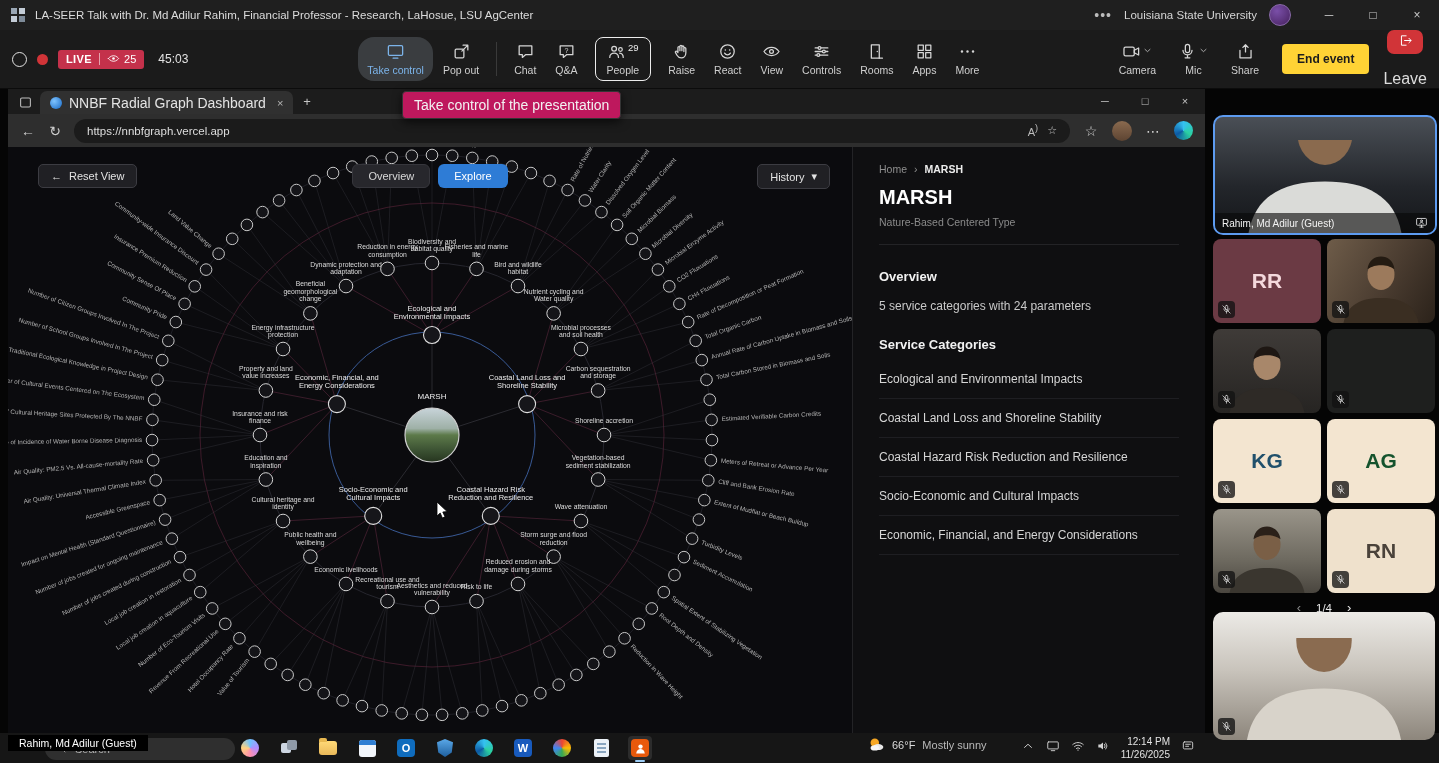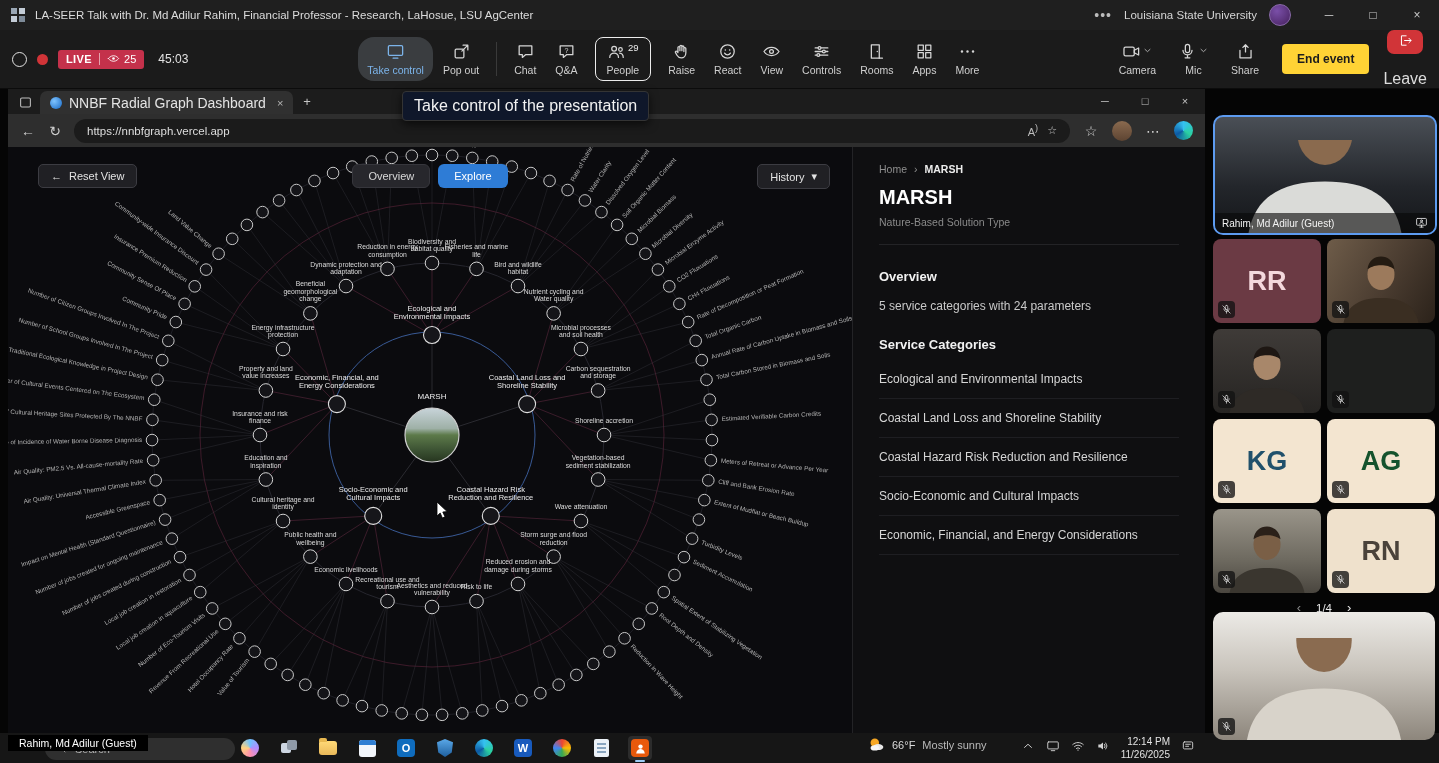--- a/index.html
+++ b/index.html
@@ -43,21 +43,21 @@
   .bsup{font-size:9.5px;color:#ececec;transform:translateY(-8px);display:inline-block;margin-left:2px;}
   .tdiv{width:1px;height:34px;background:#3a3a3a;margin:0 7px;}
   .tb-right2{display:flex;align-items:center;gap:4px;}
   .iconrow{display:flex;align-items:flex-start;gap:1px;height:19px;}
   .chev svg{width:11px;height:11px;}
   .endbtn{background:#ffd335;color:#1d1d1d;font-weight:bold;font-size:12px;padding:8px 15px;
           border-radius:4px;border:none;margin:0 10px;font-family:inherit;}
   .leavewrap{display:flex;flex-direction:column;align-items:center;gap:16px;}
   .leavebtn{width:36px;height:24px;border-radius:7px;display:flex;align-items:center;justify-content:center;color:#fff;}
   .leavebtn svg{width:15px;height:15px;}
-  .tooltip{position:absolute;left:402px;top:91px;background:#0f172a;color:#f2f2f2;font-size:16px;
+  .tooltip{position:absolute;left:402px;top:91px;background:#be185d;color:#f2f2f2;font-size:14px;
            padding:5px 11px;border-radius:4px;box-shadow:0 3px 10px rgba(0,0,0,.65);z-index:60;border:1px solid #343434;}
 
   
   .browser{position:absolute;left:8px;top:88px;width:1197px;height:645px;background:#1e1e1e;z-index:10;}
   .tabstrip{height:26px;background:#1c1c1c;display:flex;align-items:flex-end;padding-left:8px;}
   .tabact{width:18px;height:18px;margin:0 6px 3px 0;display:flex;align-items:center;justify-content:center;color:#bdbdbd;}
   .tabact svg{width:13px;height:13px;}
   .tab{display:flex;align-items:center;gap:7px;background:#303030;height:23px;padding:0 10px;border-radius:7px 7px 0 0;}
   .favicon{width:12px;height:12px;border-radius:50%;background:radial-gradient(circle at 35% 35%,#7ec3ff,#1668c5);}
   .tabtitle{font-size:14px;color:#e3e3e3;white-space:nowrap;}
@@ -102,21 +102,21 @@
   .maintile{position:absolute;left:1px;top:27px;width:220px;height:116px;border-radius:10px;
             border:2px solid #5d9bf0;overflow:hidden;background:linear-gradient(180deg,#4a4f56 0%,#23262b 60%,#141619 100%);}
   .person{position:absolute;left:0;bottom:0;width:100%;height:80%;}
   .name-strip{position:absolute;left:0;right:0;bottom:0;height:20px;background:rgba(8,8,8,.62);
               display:flex;align-items:center;justify-content:space-between;padding:0 7px;}
   .name-strip span{font-size:10px;color:#f2f2f2;white-space:nowrap;}
   .name-strip .pic{color:#e4e4e4;}
   .name-strip .pic svg{width:13px;height:13px;}
   .grid{position:absolute;top:151px;left:1px;width:222px;display:flex;flex-wrap:wrap;gap:6px;}
   .tile{width:108px;height:84px;border-radius:8px;overflow:hidden;position:relative;background:#1d1d1f;}
-  .initials{display:flex;align-items:center;justify-content:center;height:100%;font-size:27px;font-weight:bold;}
+  .initials{display:flex;align-items:center;justify-content:center;height:100%;font-size:21px;font-weight:bold;}
   .mute{position:absolute;left:5px;bottom:5px;width:17px;height:17px;border-radius:4px;background:rgba(18,18,18,.78);
         display:flex;align-items:center;justify-content:center;color:#e2e2e2;}
   .mute svg{width:11px;height:11px;}
   .pager{position:absolute;top:512px;left:0;width:224px;display:flex;justify-content:center;gap:15px;
          font-size:11.5px;color:#e8e8e8;align-items:center;}
   .pgchev-l{color:#8a8a8a;font-size:13px;}
   .pgchev-r{color:#eaeaea;font-size:13px;}
   .bigtile{position:absolute;left:1px;top:524px;width:222px;height:128px;border-radius:10px;overflow:hidden;
            background:linear-gradient(180deg,#eceae6 0%,#c9c4bc 45%,#8d867c 100%);}
 
@@ -743,21 +743,21 @@
           <span>▾</span>
         </div>
       </div>
       <div class="panel">
         <div class="crumb">
           <span>Home</span>
           <span>›</span>
           <span class="cur">MARSH</span>
         </div>
         <div class="ptitle">MARSH</div>
-        <div class="psub">Nature-Based Solution Type</div>
+        <div class="psub">Nature-Based Centered Type</div>
         <div class="phead">Overview</div>
         <div class="ptext">5 service categories with 24 parameters</div>
         <div class="phead">Service Categories</div>
         <div class="plist" id="plist">
             <div class="plitem">Ecological and Environmental Impacts</div>
             <div class="plitem">Coastal Land Loss and Shoreline Stability</div>
             <div class="plitem">Coastal Hazard Risk Reduction and Resilience</div>
             <div class="plitem">Socio-Economic and Cultural Impacts</div>
             <div class="plitem">Economic, Financial, and Energy Considerations</div>
           </div>

